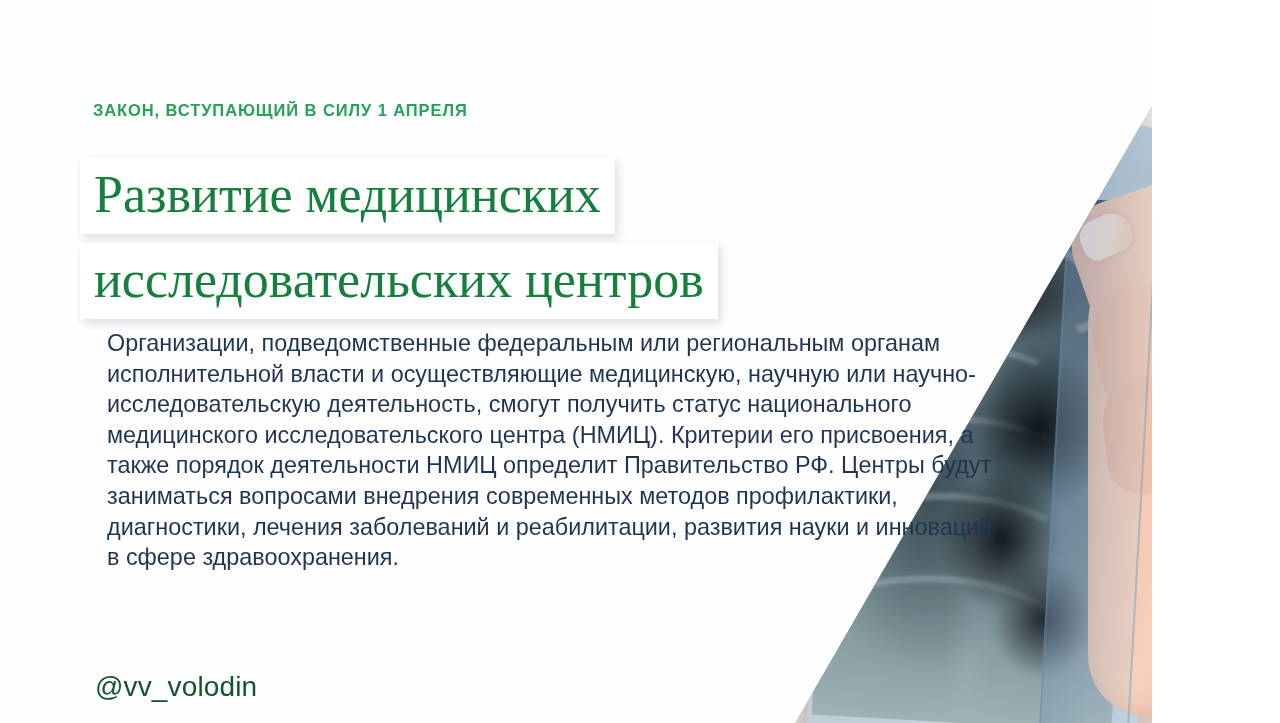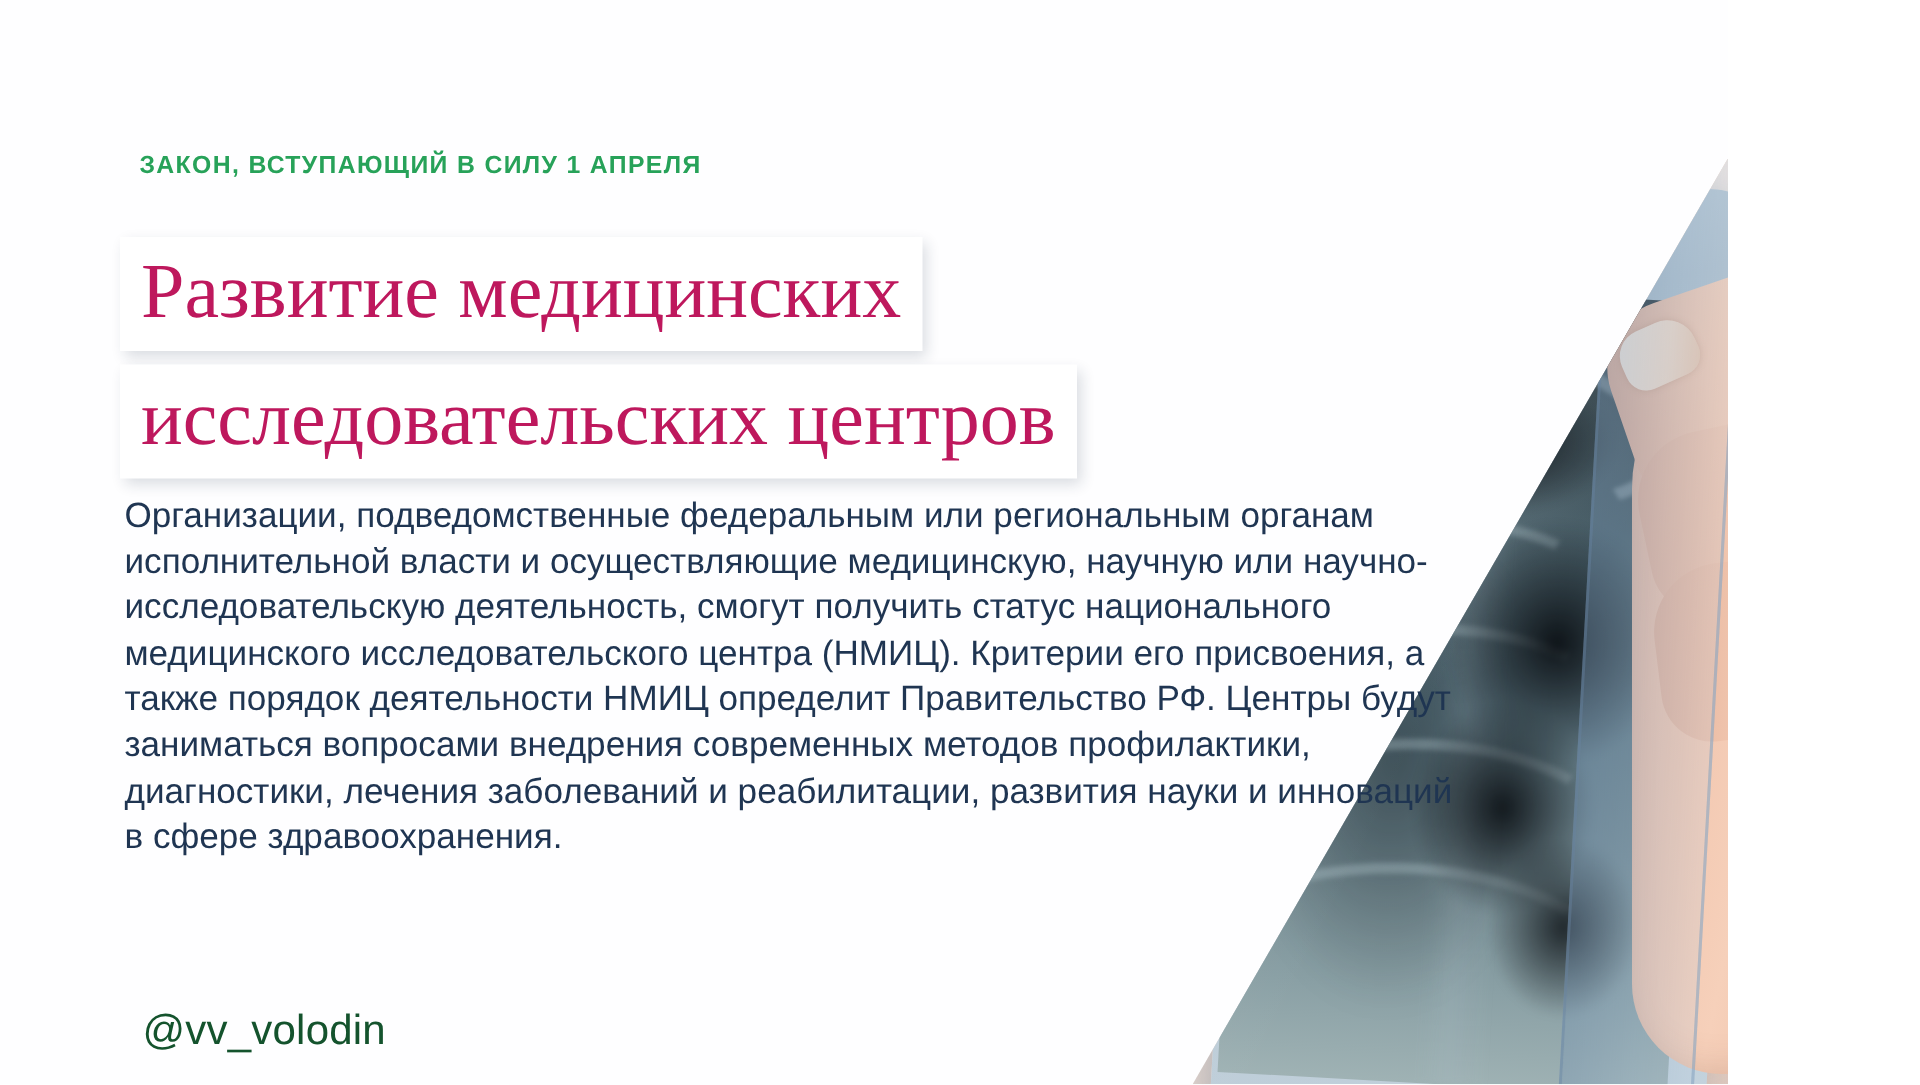--- a/index.html
+++ b/index.html
@@ -212,29 +212,29 @@
     left: 80px;
     top: 158px;
   }
   .title-line {
     display: inline-block;
     background: #ffffff;
     box-shadow: 3px 4px 9px rgba(25,45,70,.16);
     font-family: "Liberation Serif", "DejaVu Serif", serif;
     font-size: 52px;
     line-height: 1.0;
-    color: #be185d;
+    color: #15803d;
     padding: 11px 14px 13px 14px;
     white-space: nowrap;
   }
   .title-line + .title-line { margin-top: 9px; }
 
   .body-text {
     position: absolute;
-    left: 83px;
+    left: 107px;
     top: 328px;
     width: 900px;
     font-size: 23.4px;
     line-height: 30.6px;
     color: #1f3552;
     font-weight: 400;
   }
   .body-text p { margin: 0; }
 
   .handle {

